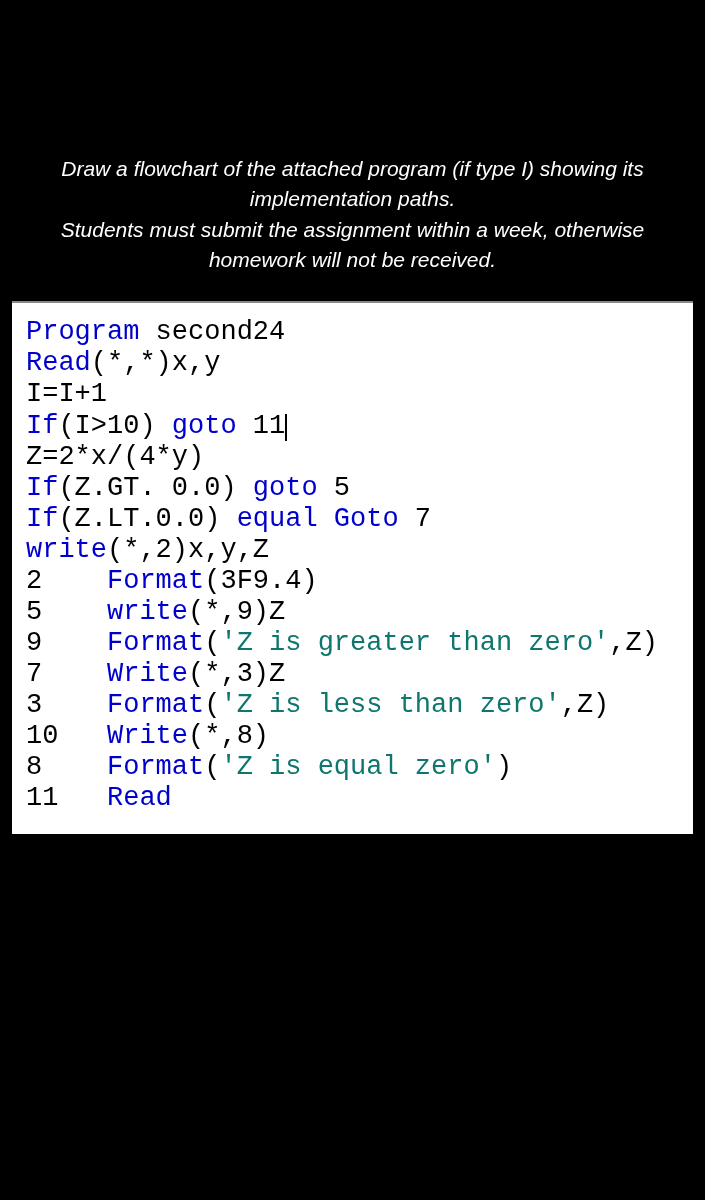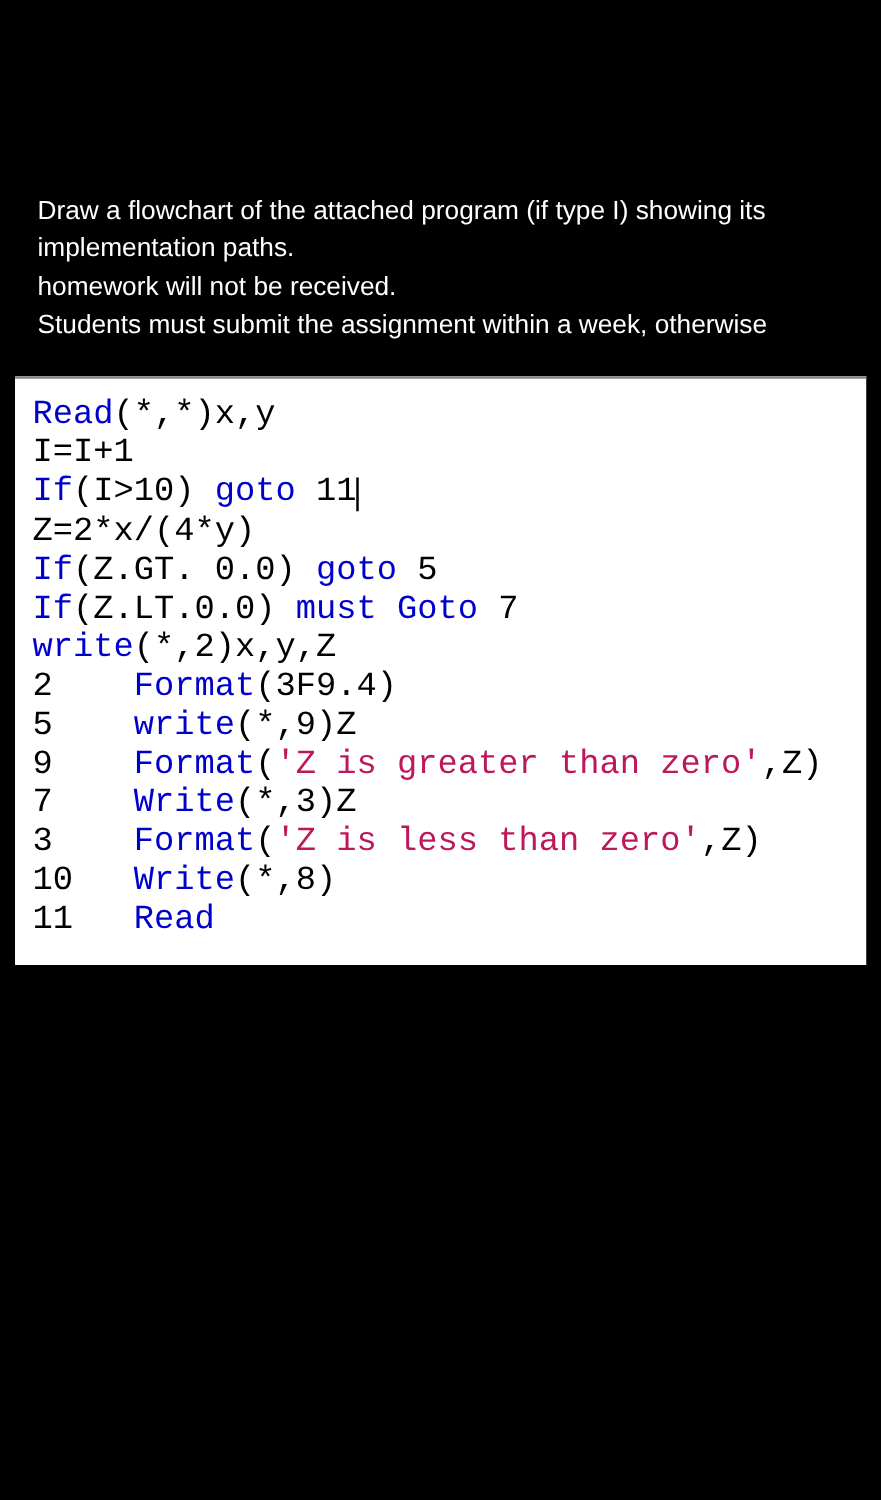--- a/index.html
+++ b/index.html
@@ -13,43 +13,44 @@
       background: #000000;
       font-family: Arial, sans-serif;
       overflow: hidden;
     }
     .top-spacer {
       height: 155px;
       background: #000000;
     }
     .instructions {
       color: #ffffff;
-      text-align: left;
+      text-align: center;
       padding: 0 30px 25px 30px;
       font-size: 21px;
       line-height: 1.35;
+      font-style: italic;
     }
     .instructions p {
       margin-bottom: 2px;
     }
     .code-panel {
       background: #ffffff;
       margin: 0 12px;
       border-top: 2px solid #888;
       padding: 14px 0 20px 14px;
     }
     .code-line {
       font-family: "Courier New", monospace;
       font-size: 27px;
       line-height: 1.15;
       white-space: pre;
       letter-spacing: 0px;
     }
     .kw-blue { color: #0000cc; }
-    .kw-red { color: #be185d; }
+    .kw-red { color: #0f766e; }
     .kw-black { color: #000000; }
     .cursor {
       display: inline-block;
       width: 2px;
       height: 1em;
       background: #000;
       vertical-align: text-bottom;
       margin-left: 0px;
     }
     .bottom-spacer {
@@ -58,34 +59,36 @@
     }
   </style>
 </head>
 <body>
 
 <div class="top-spacer"></div>
 
 <div class="instructions">
   <p>Draw a flowchart of the attached program (if type I) showing its</p>
   <p>implementation paths.</p>
+  <p>Students must submit the assignment within a week, otherwise</p>
   <p>homework will not be received.</p>
-  <p>Students must submit the assignment within a week, otherwise</p>
 </div>
 
 <div class="code-panel">
+  <div class="code-line"><span class="kw-blue">Program</span><span class="kw-black"> second24</span></div>
   <div class="code-line"><span class="kw-blue">Read</span><span class="kw-black">(*,*)x,y</span></div>
   <div class="code-line kw-black">I=I+1</div>
   <div class="code-line"><span class="kw-blue">If</span><span class="kw-black">(I&gt;10) </span><span class="kw-blue">goto</span><span class="kw-black"> 11</span><span class="cursor"></span></div>
   <div class="code-line kw-black">Z=2*x/(4*y)</div>
   <div class="code-line"><span class="kw-blue">If</span><span class="kw-black">(Z.GT. 0.0) </span><span class="kw-blue">goto</span><span class="kw-black"> 5</span></div>
-  <div class="code-line"><span class="kw-blue">If</span><span class="kw-black">(Z.LT.0.0) </span><span class="kw-blue">must</span><span class="kw-black"> </span><span class="kw-blue">Goto</span><span class="kw-black"> 7</span></div>
+  <div class="code-line"><span class="kw-blue">If</span><span class="kw-black">(Z.LT.0.0) </span><span class="kw-blue">equal</span><span class="kw-black"> </span><span class="kw-blue">Goto</span><span class="kw-black"> 7</span></div>
   <div class="code-line"><span class="kw-blue">write</span><span class="kw-black">(*,2)x,y,Z</span></div>
   <div class="code-line"><span class="kw-black">2    </span><span class="kw-blue">Format</span><span class="kw-black">(3F9.4)</span></div>
   <div class="code-line"><span class="kw-black">5    </span><span class="kw-blue">write</span><span class="kw-black">(*,9)Z</span></div>
   <div class="code-line"><span class="kw-black">9    </span><span class="kw-blue">Format</span><span class="kw-black">(</span><span class="kw-red">'Z is greater than zero'</span><span class="kw-black">,Z)</span></div>
   <div class="code-line"><span class="kw-black">7    </span><span class="kw-blue">Write</span><span class="kw-black">(*,3)Z</span></div>
   <div class="code-line"><span class="kw-black">3    </span><span class="kw-blue">Format</span><span class="kw-black">(</span><span class="kw-red">'Z is less than zero'</span><span class="kw-black">,Z)</span></div>
   <div class="code-line"><span class="kw-black">10   </span><span class="kw-blue">Write</span><span class="kw-black">(*,8)</span></div>
+  <div class="code-line"><span class="kw-black">8    </span><span class="kw-blue">Format</span><span class="kw-black">(</span><span class="kw-red">'Z is equal zero'</span><span class="kw-black">)</span></div>
   <div class="code-line"><span class="kw-black">11   </span><span class="kw-blue">Read</span></div>
 </div>
 
 <div class="bottom-spacer"></div>
 
 </body></html>

